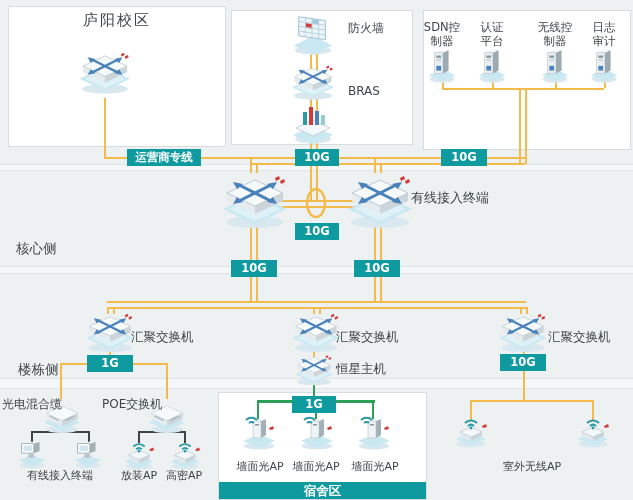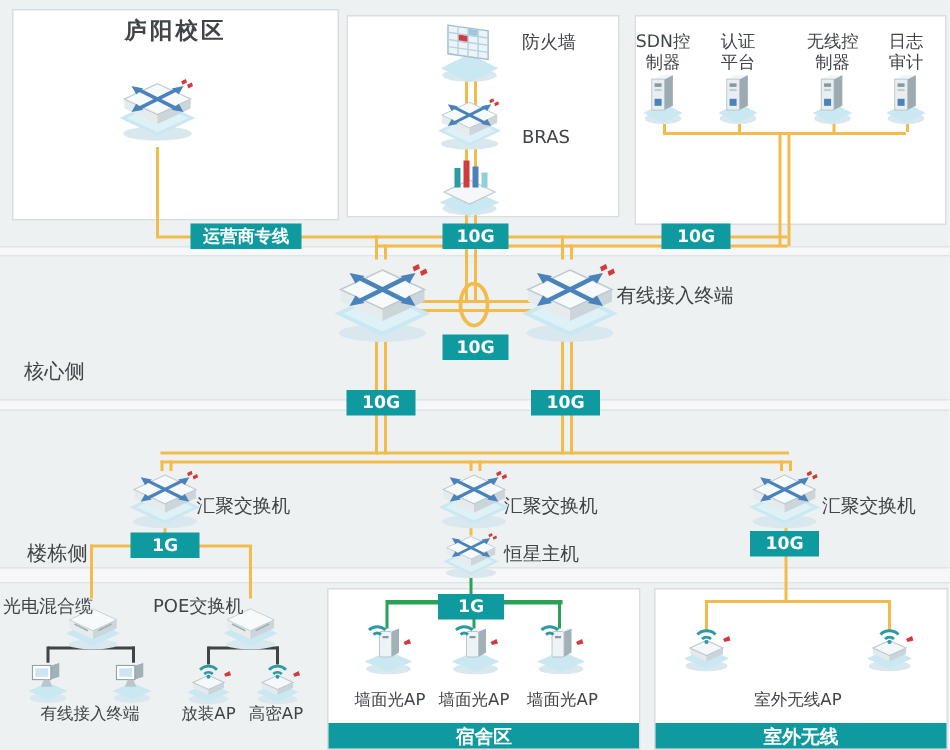--- a/index.html
+++ b/index.html
@@ -30,23 +30,20 @@
   <div class="sep" style="top:164px;height:5px"></div>
   <div class="sep" style="top:266px;height:6px"></div>
   <div class="sep" style="top:378px;height:9px"></div>
 
   <div class="box" style="left:8px;top:6px;width:218px;height:141px"></div>
   <div class="box" style="left:231px;top:10px;width:182px;height:135px"></div>
   <div class="box" style="left:423px;top:10px;width:208px;height:140px"></div>
 
   <div class="box" style="left:218px;top:392px;width:209px;height:108px">
     <div class="banner">宿舍区</div>
-  </div>
-  <div class="box" style="left:436px;top:392px;width:196px;height:108px">
-    <div class="banner">室外无线</div>
   </div>
 
   <i class="ln f h" style="left:104px;top:157px;width:148px"></i>
   <i class="ln f h" style="left:250px;top:157px;width:275px"></i>
   <i class="ln f h" style="left:250px;top:163px;width:275px"></i>
   <i class="ln f h" style="left:270px;top:200px;width:92px"></i>
   <i class="ln f h" style="left:270px;top:206px;width:92px"></i>
   <i class="ln f h" style="left:107px;top:301px;width:419px"></i>
   <i class="ln f h" style="left:107px;top:307px;width:419px"></i>
   <i class="ln f h" style="left:60px;top:363px;width:106px"></i>
@@ -111,21 +108,21 @@
   <div class="tag" style="left:231px;top:260px;width:46px">10G</div>
   <div class="tag" style="left:354px;top:260px;width:46px">10G</div>
   <div class="tag" style="left:87px;top:355px;width:46px">1G</div>
   <div class="tag" style="left:500px;top:354px;width:46px">10G</div>
   <div class="tag" style="left:292px;top:396px;width:44px">1G</div>
 
 
   <div class="lbl" style="left:16px;top:241px;font-size:13.5px">核心侧</div>
   <div class="lbl" style="left:18px;top:362px;font-size:13.5px">楼栋侧</div>
 
-  <div class="lbl ctr" style="left:8px;top:12px;width:218px;font-size:15px;font-weight:700;letter-spacing:2px">庐阳校区</div>
+  <div class="lbl ctr" style="left:8px;top:12px;width:218px;font-size:15px;font-weight:400;letter-spacing:2px">庐阳校区</div>
   <div class="lbl" style="left:348px;top:21px;font-size:12px">防火墙</div>
   <div class="lbl" style="left:348px;top:84px;font-size:12px">BRAS</div>
   <div class="lbl ctr" style="left:418px;top:21px;width:48px;font-size:11.5px">SDN控
 制器</div>
   <div class="lbl ctr" style="left:468px;top:21px;width:48px;font-size:11.5px">认证
 平台</div>
   <div class="lbl ctr" style="left:531px;top:21px;width:48px;font-size:11.5px">无线控
 制器</div>
   <div class="lbl ctr" style="left:580px;top:21px;width:48px;font-size:11.5px">日志
 审计</div>

